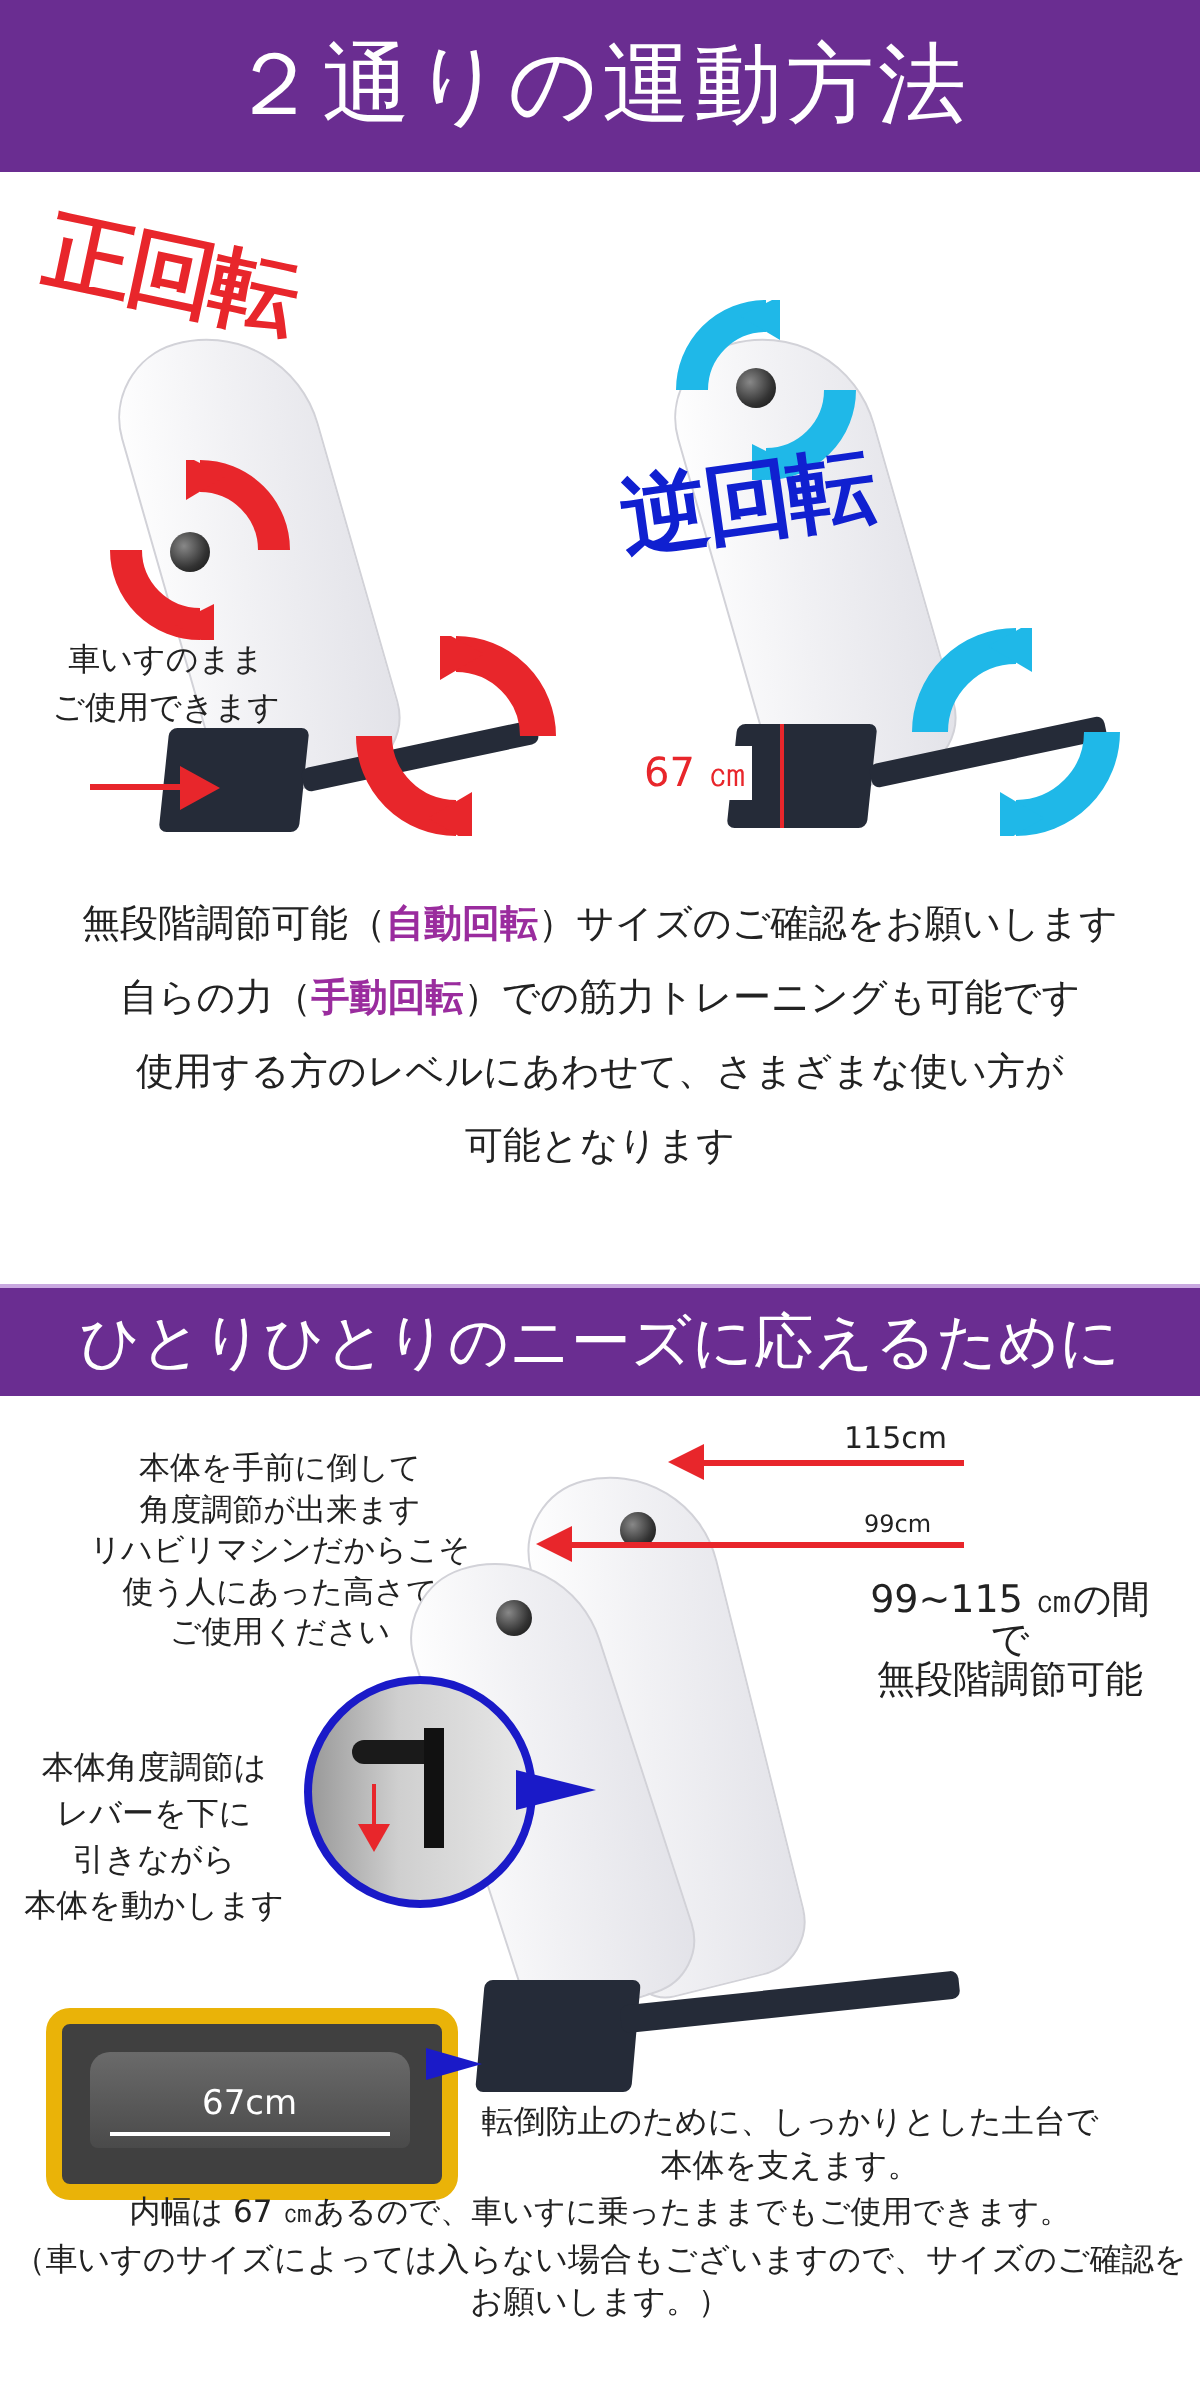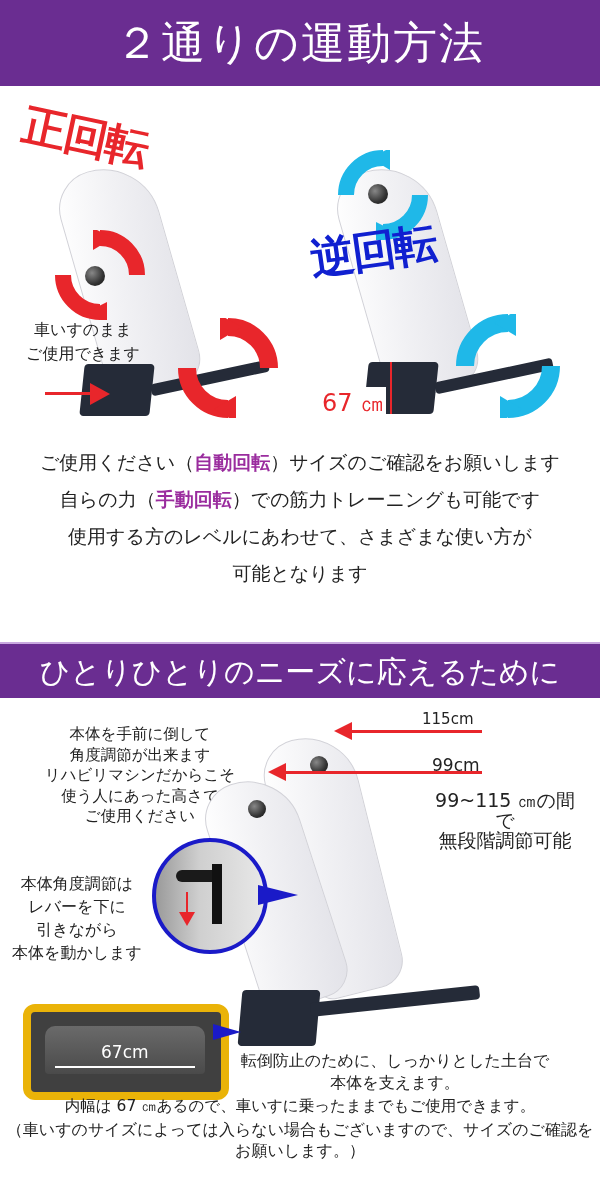--- a/index.html
+++ b/index.html
@@ -73,33 +73,33 @@
   <svg class="abs" style="left:38px;top:60px;" width="90" height="90" viewBox="0 0 90 90">
     <path d="M45 8 A37 37 0 0 0 8 45" stroke="#1fb8e8" stroke-width="16" fill="none"></path>
     <path d="M45 82 A37 37 0 0 0 82 45" stroke="#1fb8e8" stroke-width="16" fill="none"></path>
     <polygon points="52,-2 32,8 52,20" fill="#1fb8e8"></polygon>
     <polygon points="38,72 58,82 38,94" fill="#1fb8e8"></polygon>
   </svg>
   <div class="abs knob" style="left:68px;top:94px;width:20px;height:20px;"></div>
   <div class="abs rot-label rot-blue" style="left:10px;top:132px;">逆回転</div>
   <div class="abs base" style="left:66px;top:272px;width:70px;height:52px;transform:skewX(-6deg);"></div>
   <div class="abs base" style="left:134px;top:280px;width:120px;height:12px;transform:rotate(-12deg);"></div>
-  <div class="abs" style="left:20px;top:283px;font-size:24px;color:#e8262b;background:#fff;padding:0 2px;margin-top:14px;">67 ㎝</div>
+  <div class="abs" style="left:20px;top:283px;font-size:20px;color:#e8262b;background:#fff;padding:0 2px;">67 ㎝</div>
   <div class="abs" style="left:90px;top:272px;width:2px;height:52px;background:#e8262b;"></div>
   <svg class="abs" style="left:156px;top:224px;" width="104" height="104" viewBox="0 0 104 104">
     <path d="M52 9 A43 43 0 0 0 9 52" stroke="#1fb8e8" stroke-width="18" fill="none"></path>
     <path d="M52 95 A43 43 0 0 0 95 52" stroke="#1fb8e8" stroke-width="18" fill="none"></path>
     <polygon points="60,-3 38,9 60,22" fill="#1fb8e8"></polygon>
     <polygon points="44,82 66,95 44,108" fill="#1fb8e8"></polygon>
   </svg>
 </div>
 
 <div class="abs body-text" style="top:444px;">
   <div>
-    <span>ご使用ください（</span><span class="hl">自動回転</span><span>）サイズのご確認をお願いします</span>
+    <span>無段階調節可能（</span><span class="hl">自動回転</span><span>）サイズのご確認をお願いします</span>
   </div>
   <div>
     <span>自らの力（</span><span class="hl">手動回転</span><span>）での筋力トレーニングも可能です</span>
   </div>
   <div>使用する方のレベルにあわせて、さまざまな使い方が</div>
   <div>可能となります</div>
 </div>
 
 <div class="banner banner2">
   <span>ひとりひとりのニーズに応えるために</span>
@@ -114,21 +114,21 @@
 </div>
 
 <div class="abs machine" style="left:318px;top:730px;width:90px;height:260px;transform:rotate(-14deg);"></div>
 <div class="abs machine" style="left:265px;top:770px;width:90px;height:230px;transform:rotate(-18deg);"></div>
 <div class="abs knob" style="left:310px;top:756px;width:18px;height:18px;"></div>
 <div class="abs knob" style="left:248px;top:800px;width:18px;height:18px;"></div>
 
 <div class="abs" style="left:422px;top:710px;font-size:15px;">115cm</div>
 <div class="abs red-line" style="left:350px;top:730px;width:132px;"></div>
 <div class="abs arrow-left" style="left:334px;top:722px;"></div>
-<div class="abs" style="left:432px;top:755px;font-size:17px;">99cm</div>
+<div class="abs" style="left:432px;top:755px;font-size:12px;">99cm</div>
 <div class="abs red-line" style="left:284px;top:771px;width:198px;"></div>
 <div class="abs arrow-left" style="left:268px;top:763px;"></div>
 
 <div class="abs note" style="left:430px;top:790px;width:150px;font-size:19px;">
   <div>99~115 ㎝の間で</div>
   <div>無段階調節可能</div>
 </div>
 
 <div class="abs note" style="left:2px;top:872px;width:150px;font-size:16px;line-height:23px;">
   <div>本体角度調節は</div>

